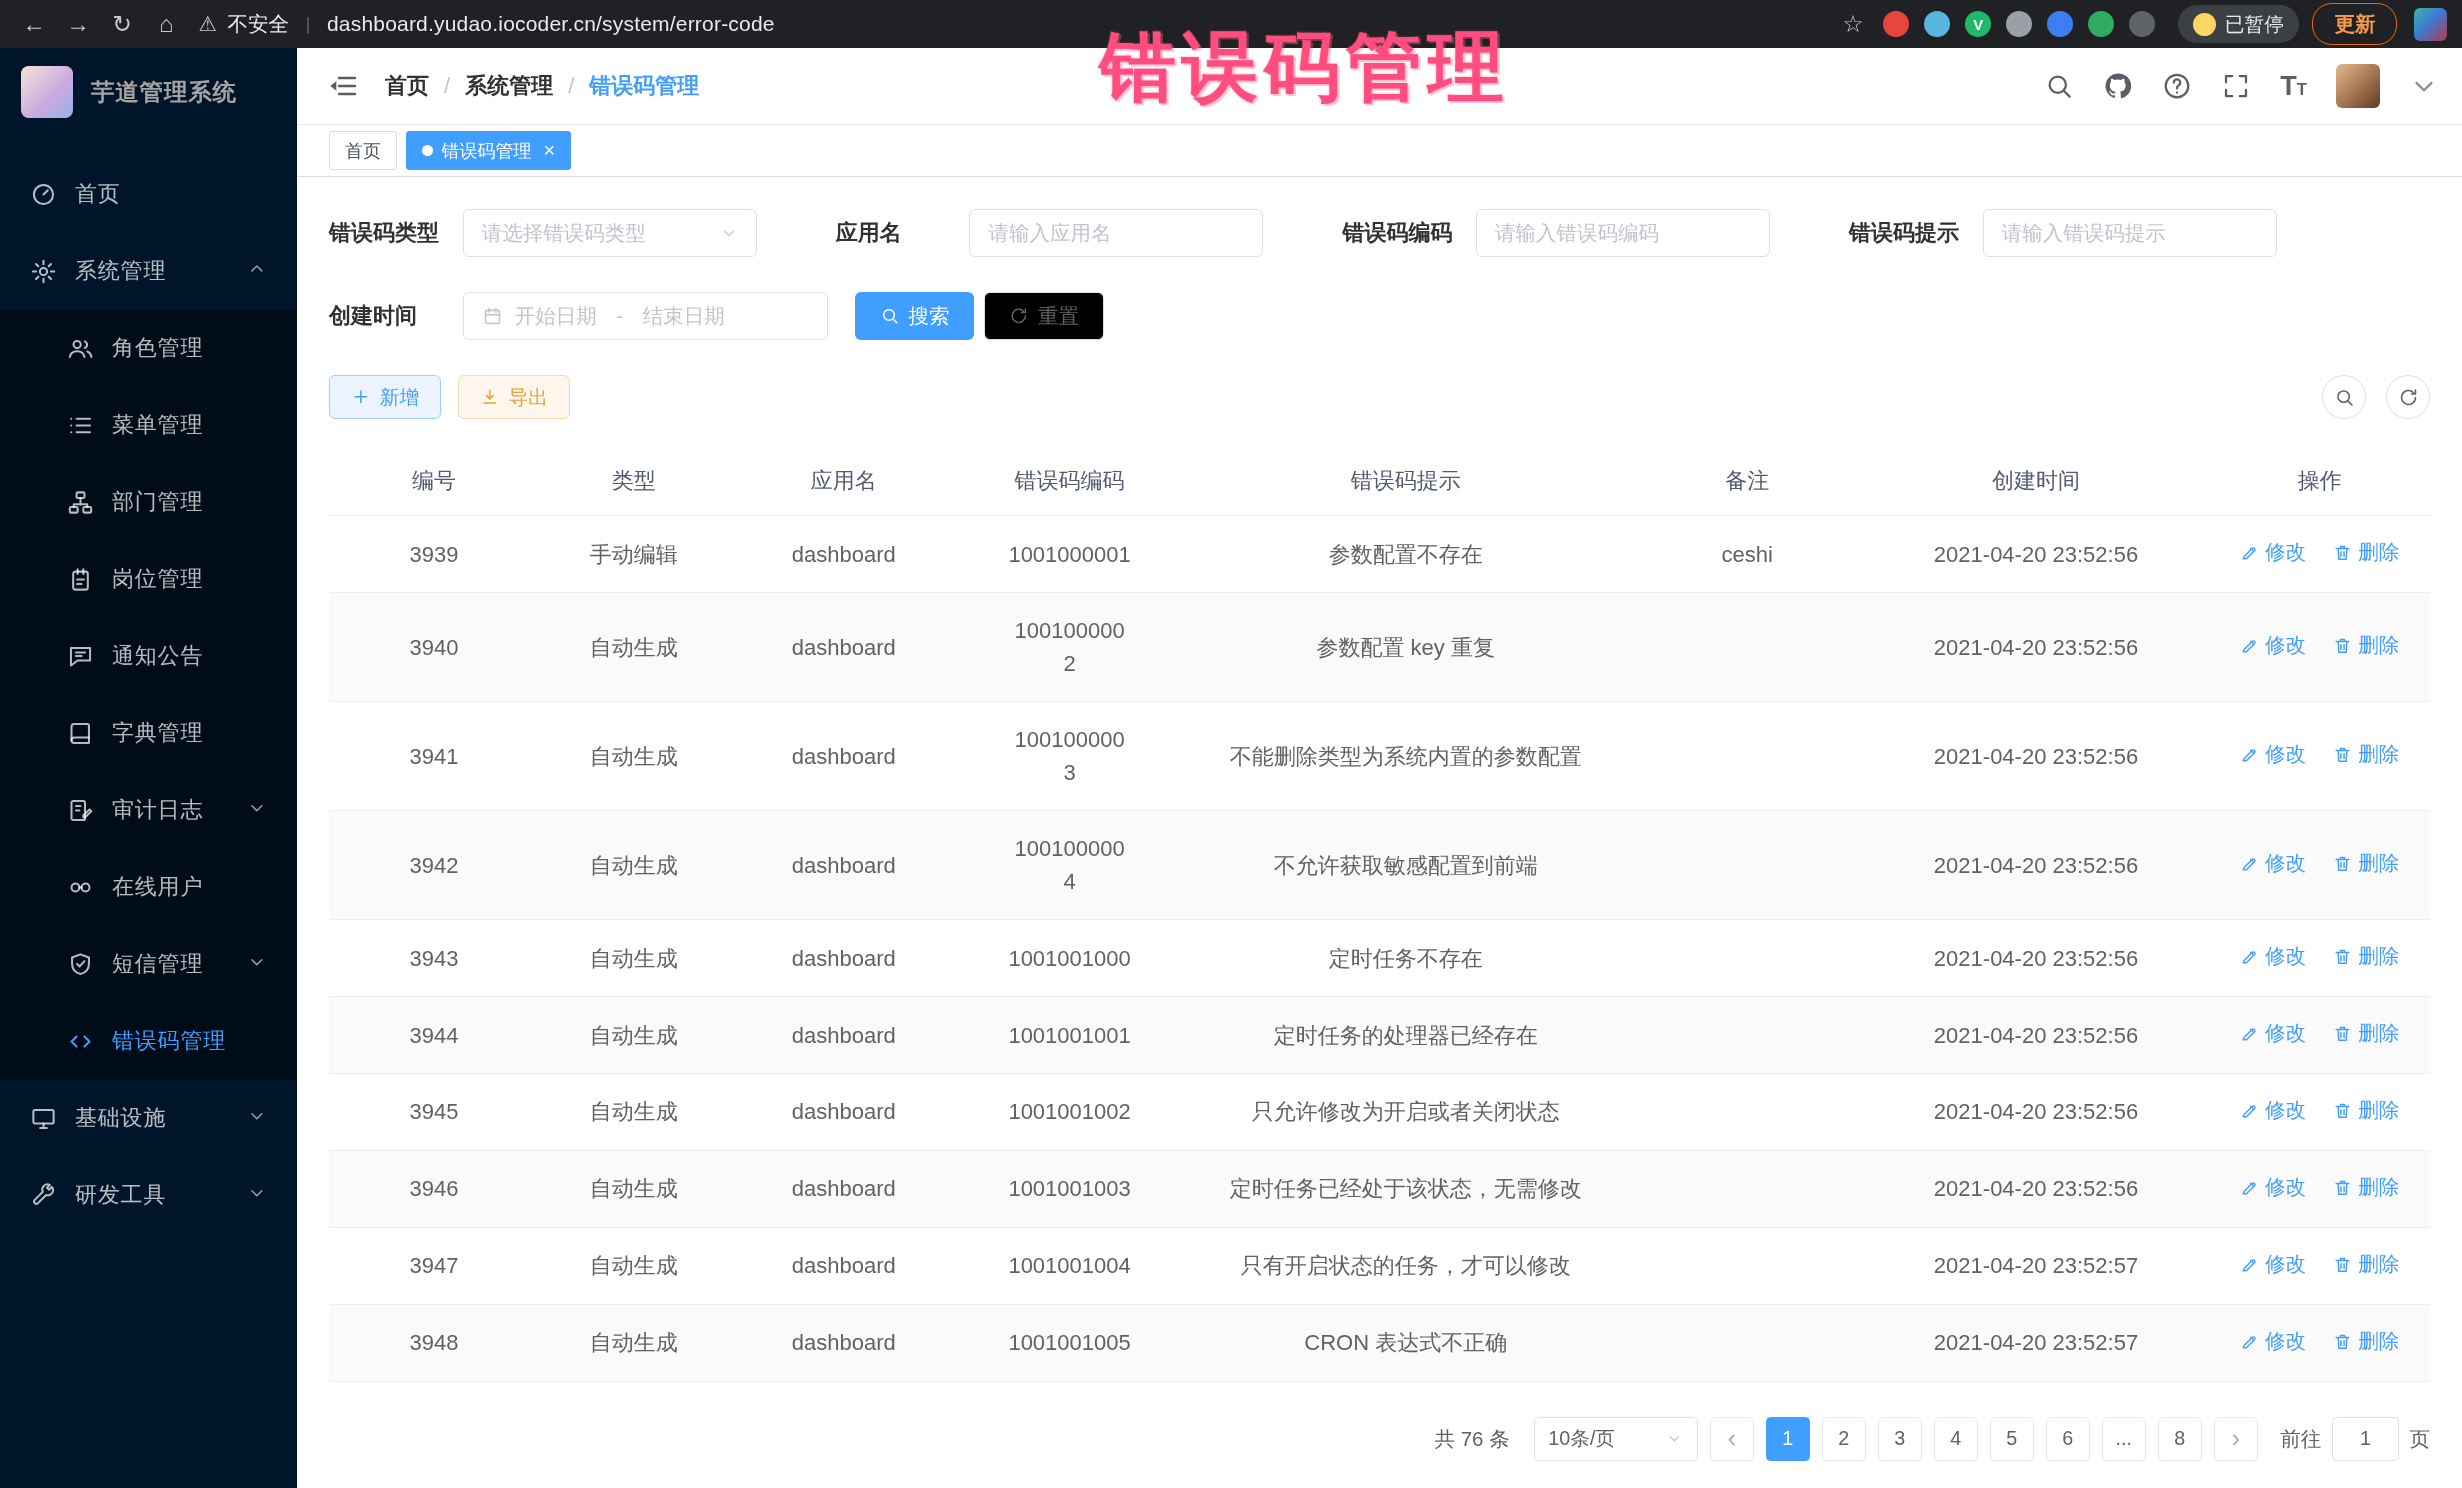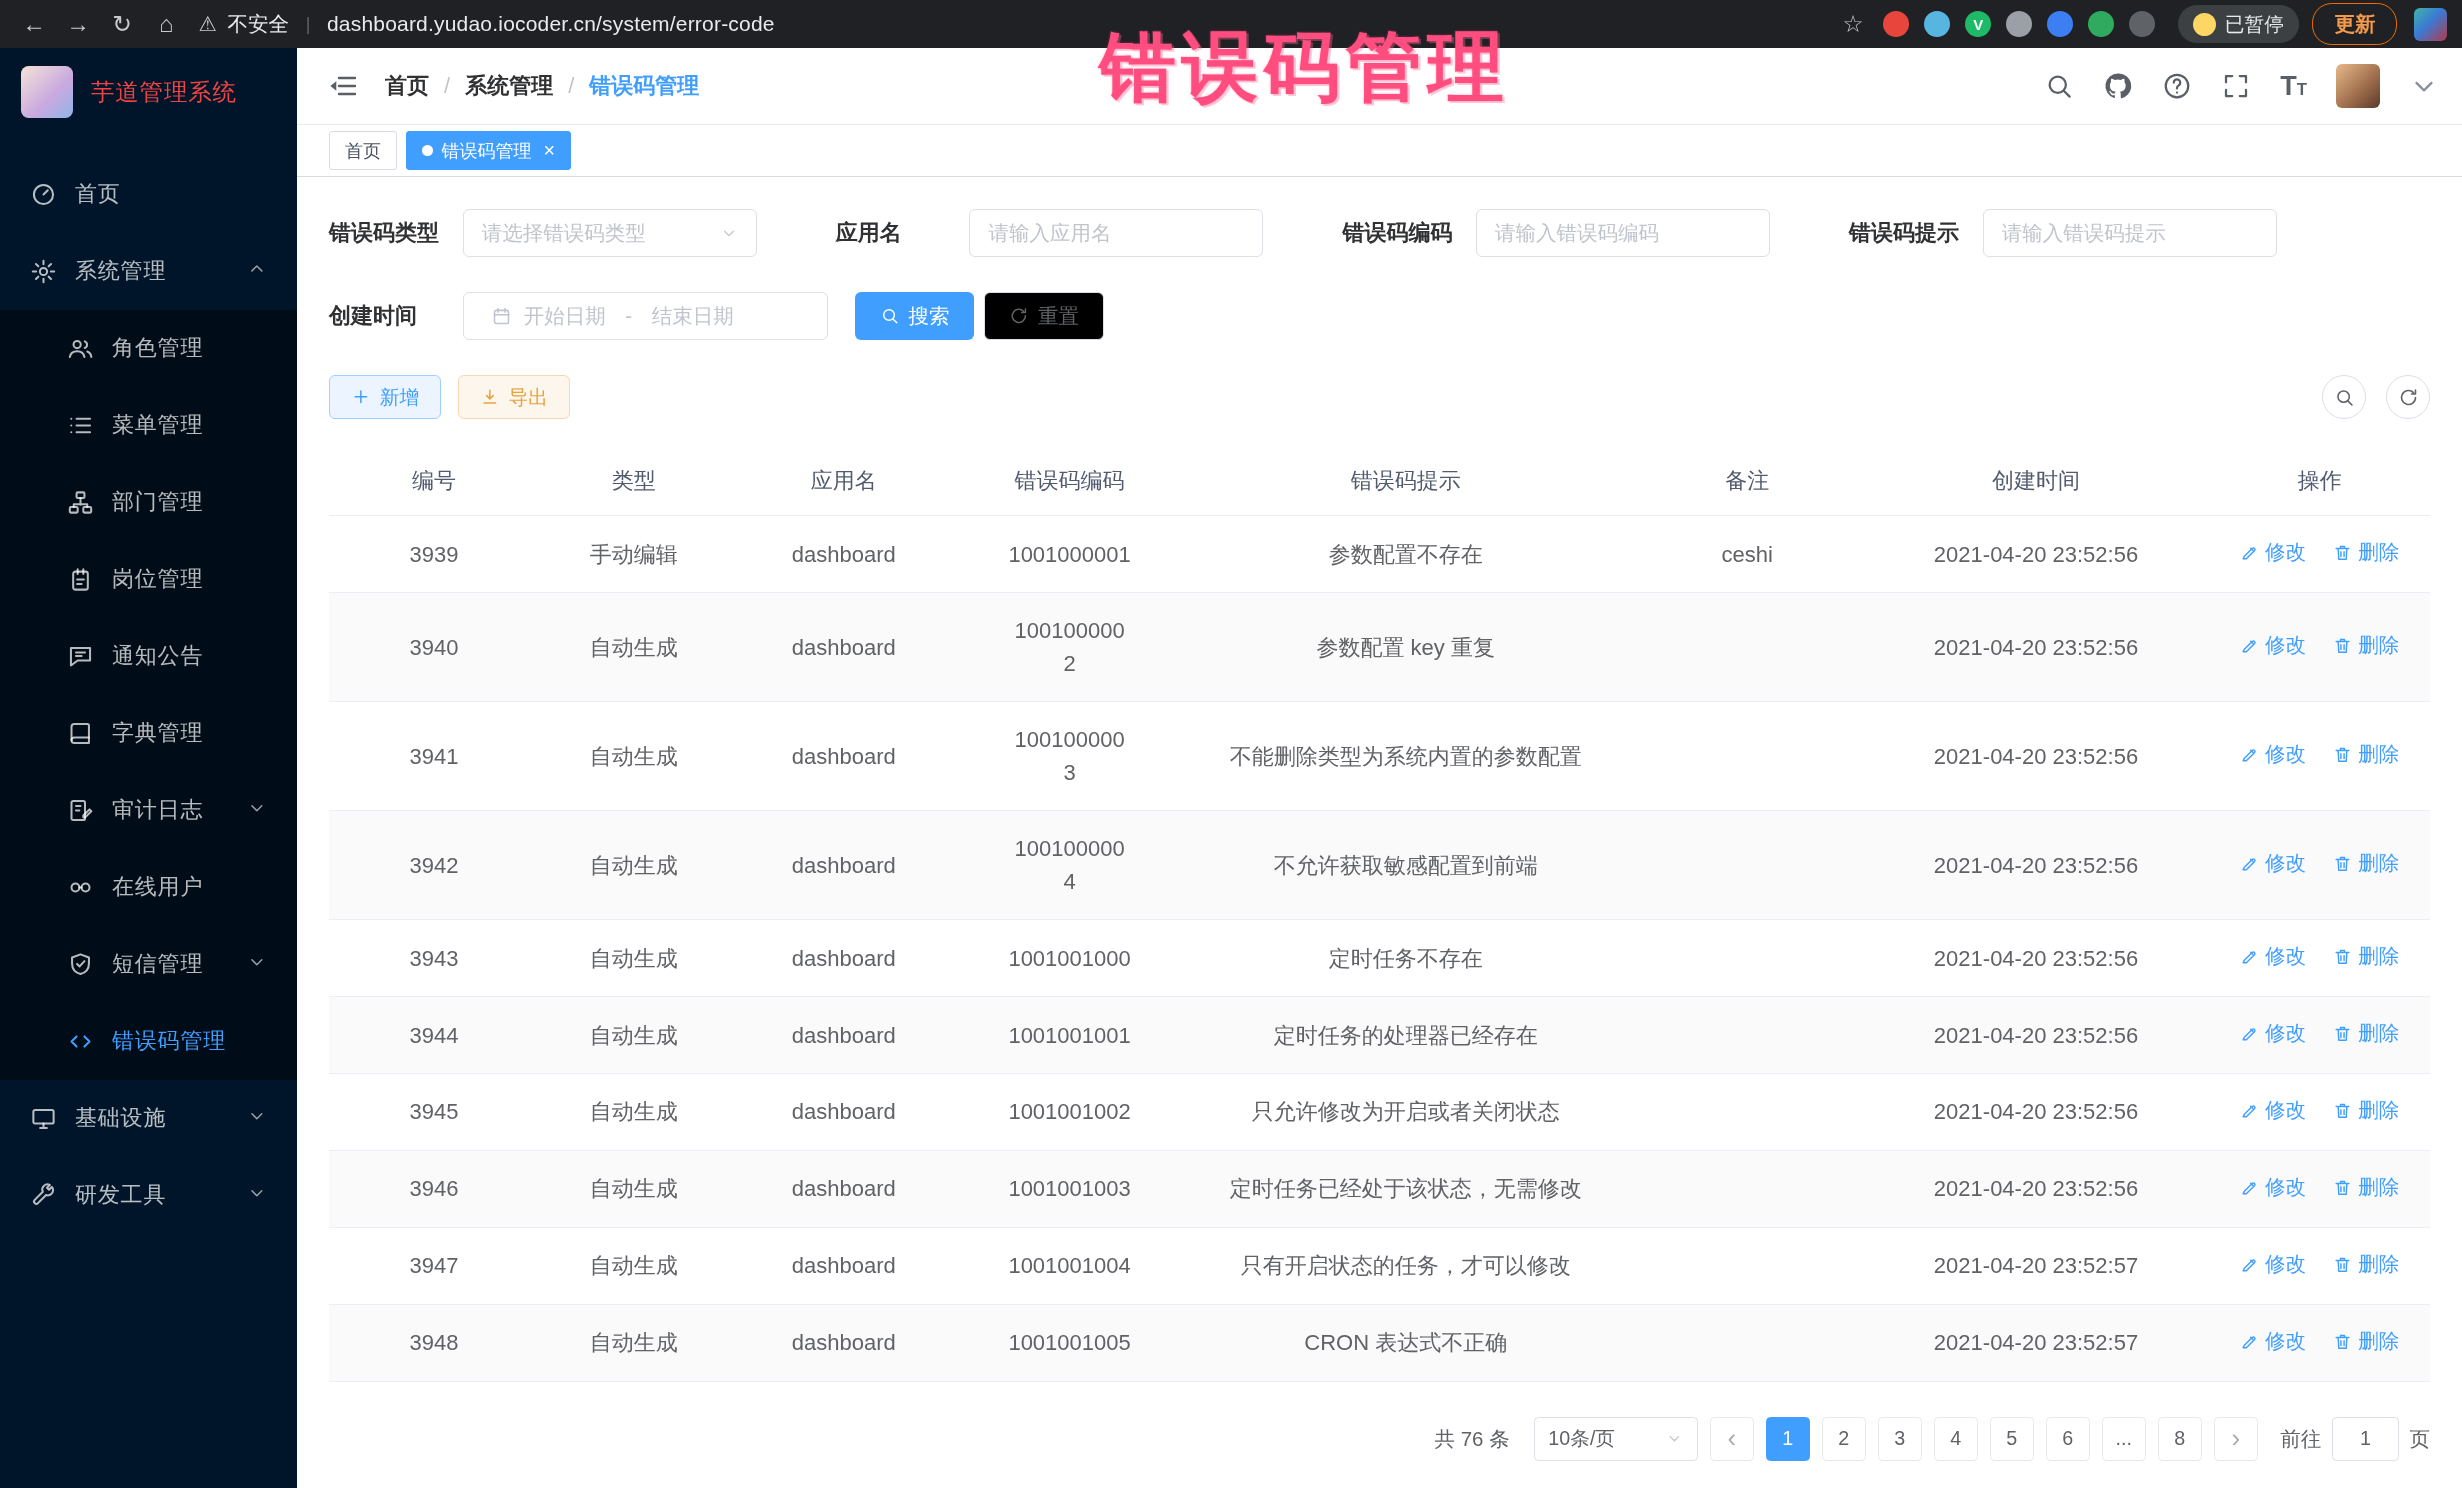--- a/index.html
+++ b/index.html
@@ -26,21 +26,21 @@
 
 
 .annotation{position:absolute;top:16.7px;left:53%;transform:translateX(-50%);font-size:76px;font-weight:800;z-index:1000;letter-spacing:6px;white-space:nowrap;
  text-shadow:2.3px 2.3px 0 rgba(255,105,150,.35),0 0 2.3px rgba(255,77,127,.55)}
 
 
 .app{display:flex;height:1440px}
 .sidebar{width:297px;background:#001529;color:rgba(255,255,255,.72);flex-shrink:0}
 .logo-row{height:88px;display:flex;align-items:center;padding:0 21px;gap:18px}
 .logo-img{width:52px;height:52px;border-radius:7.6px;background:linear-gradient(135deg,#f4e3d7,#c9a9e0 60%,#8fb5e8)}
-.logo-title{font-size:23.5px;font-weight:normal;color:#ef4444;letter-spacing:0.8px}
+.logo-title{font-size:23.5px;font-weight:bold;color:#a3a3a3;letter-spacing:0.8px}
 .menu{padding-top:19.7px;font-size:22px}
 .menu-item{height:77px;display:flex;align-items:center;gap:18px;padding:0 30px;cursor:pointer;letter-spacing:0.8px}
 .menu-item .icon svg{width:27px;height:27px}
 .menu-item.sub{padding-left:67px}
 .submenu{background:#000c17}
 .menu-item.active{color:#409eff}
 .caret{margin-left:auto;color:#97a0ab}
 .caret svg{width:19.7px;height:19.7px}
 .caret.up svg{transform:rotate(180deg)}
 
@@ -73,21 +73,21 @@
 .content{flex:1;padding:32px 32px 0;position:relative;background:#fff}
 
 .filter-row{display:flex;align-items:center;margin-bottom:35px}
 .filter-group{display:flex;align-items:center;margin-right:79px}
 .f-label{font-size:22px;font-weight:600;color:#303133;margin-right:19.7px;white-space:nowrap;min-width:114px;}
 .f-input,.f-select{width:294px;height:48px;border:0.8px solid #dcdfe6;border-radius:6px;display:flex;align-items:center;padding:0 18px;color:#c0c4cc;font-size:20.5px;background:#fff}
 input.f-input{color:#606266}
 input.f-input::placeholder{color:#c0c4cc}
 .f-select .sel-caret{margin-left:auto;color:#c0c4cc}
 .f-select .sel-caret svg{width:18px;height:18px}
-.date-range{width:365px;height:48px;border:0.8px solid #dcdfe6;border-radius:6px;display:flex;align-items:center;padding:0 27px;gap:12px;color:#c0c4cc;font-size:20.5px;background:#fff}
+.date-range{width:365px;height:48px;border:0.8px solid #dcdfe6;border-radius:6px;display:flex;align-items:center;padding:0 18px;gap:12px;color:#c0c4cc;font-size:20.5px;background:#fff}
 .date-range .icon svg{width:21px;height:21px}
 .range-sep{color:#c0c4cc;flex:0 0 auto;margin:0 7.6px}
 .btn{height:48px;border-radius:6px;display:inline-flex;align-items:center;justify-content:center;font-size:20.5px;gap:9px;padding:0 24px;cursor:pointer;border:0.8px solid transparent;white-space:nowrap}
 .btn .icon svg{width:19.7px;height:19.7px}
 .btn-primary{background:#409eff;color:#fff}
 .btn-default{background:#000000;border-color:#dcdfe6;color:#606266}
 .mr24{margin-right:10px}
 
 .toolbar{display:flex;align-items:center;margin-bottom:27px}
 .btn-sm{height:44px;padding:0 21px;font-size:19.7px;border-radius:6px;margin-right:16.7px}

